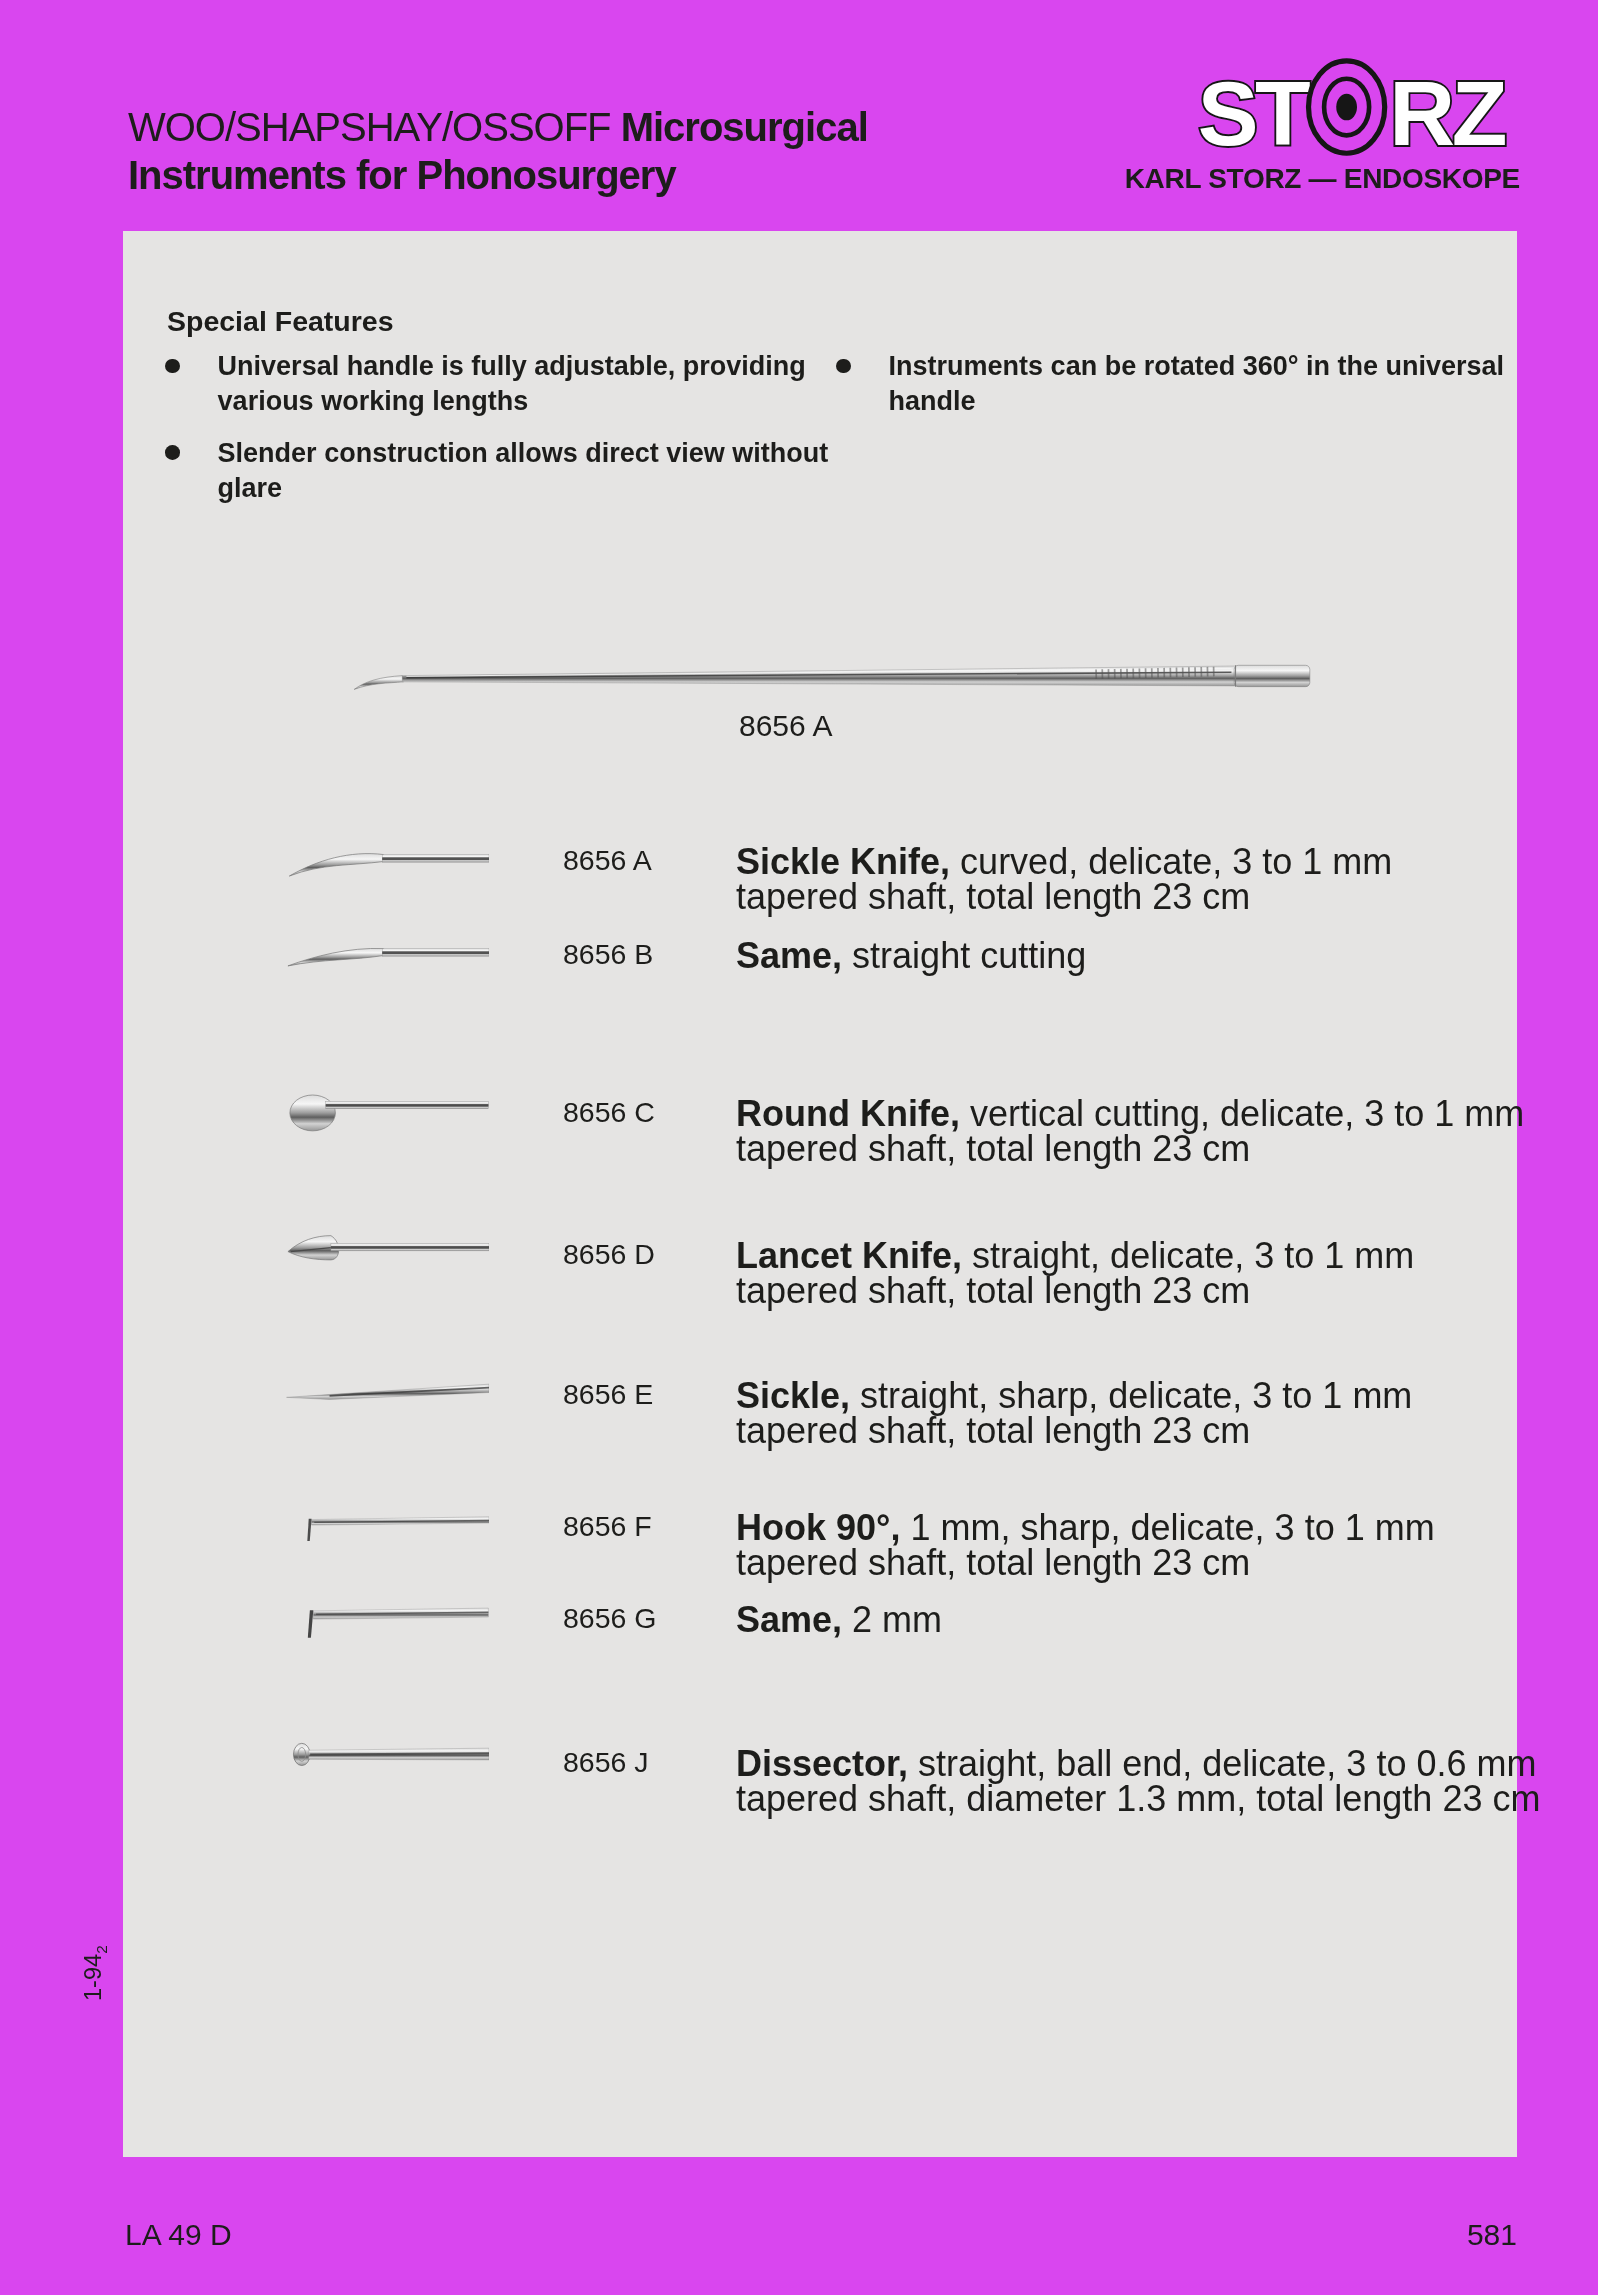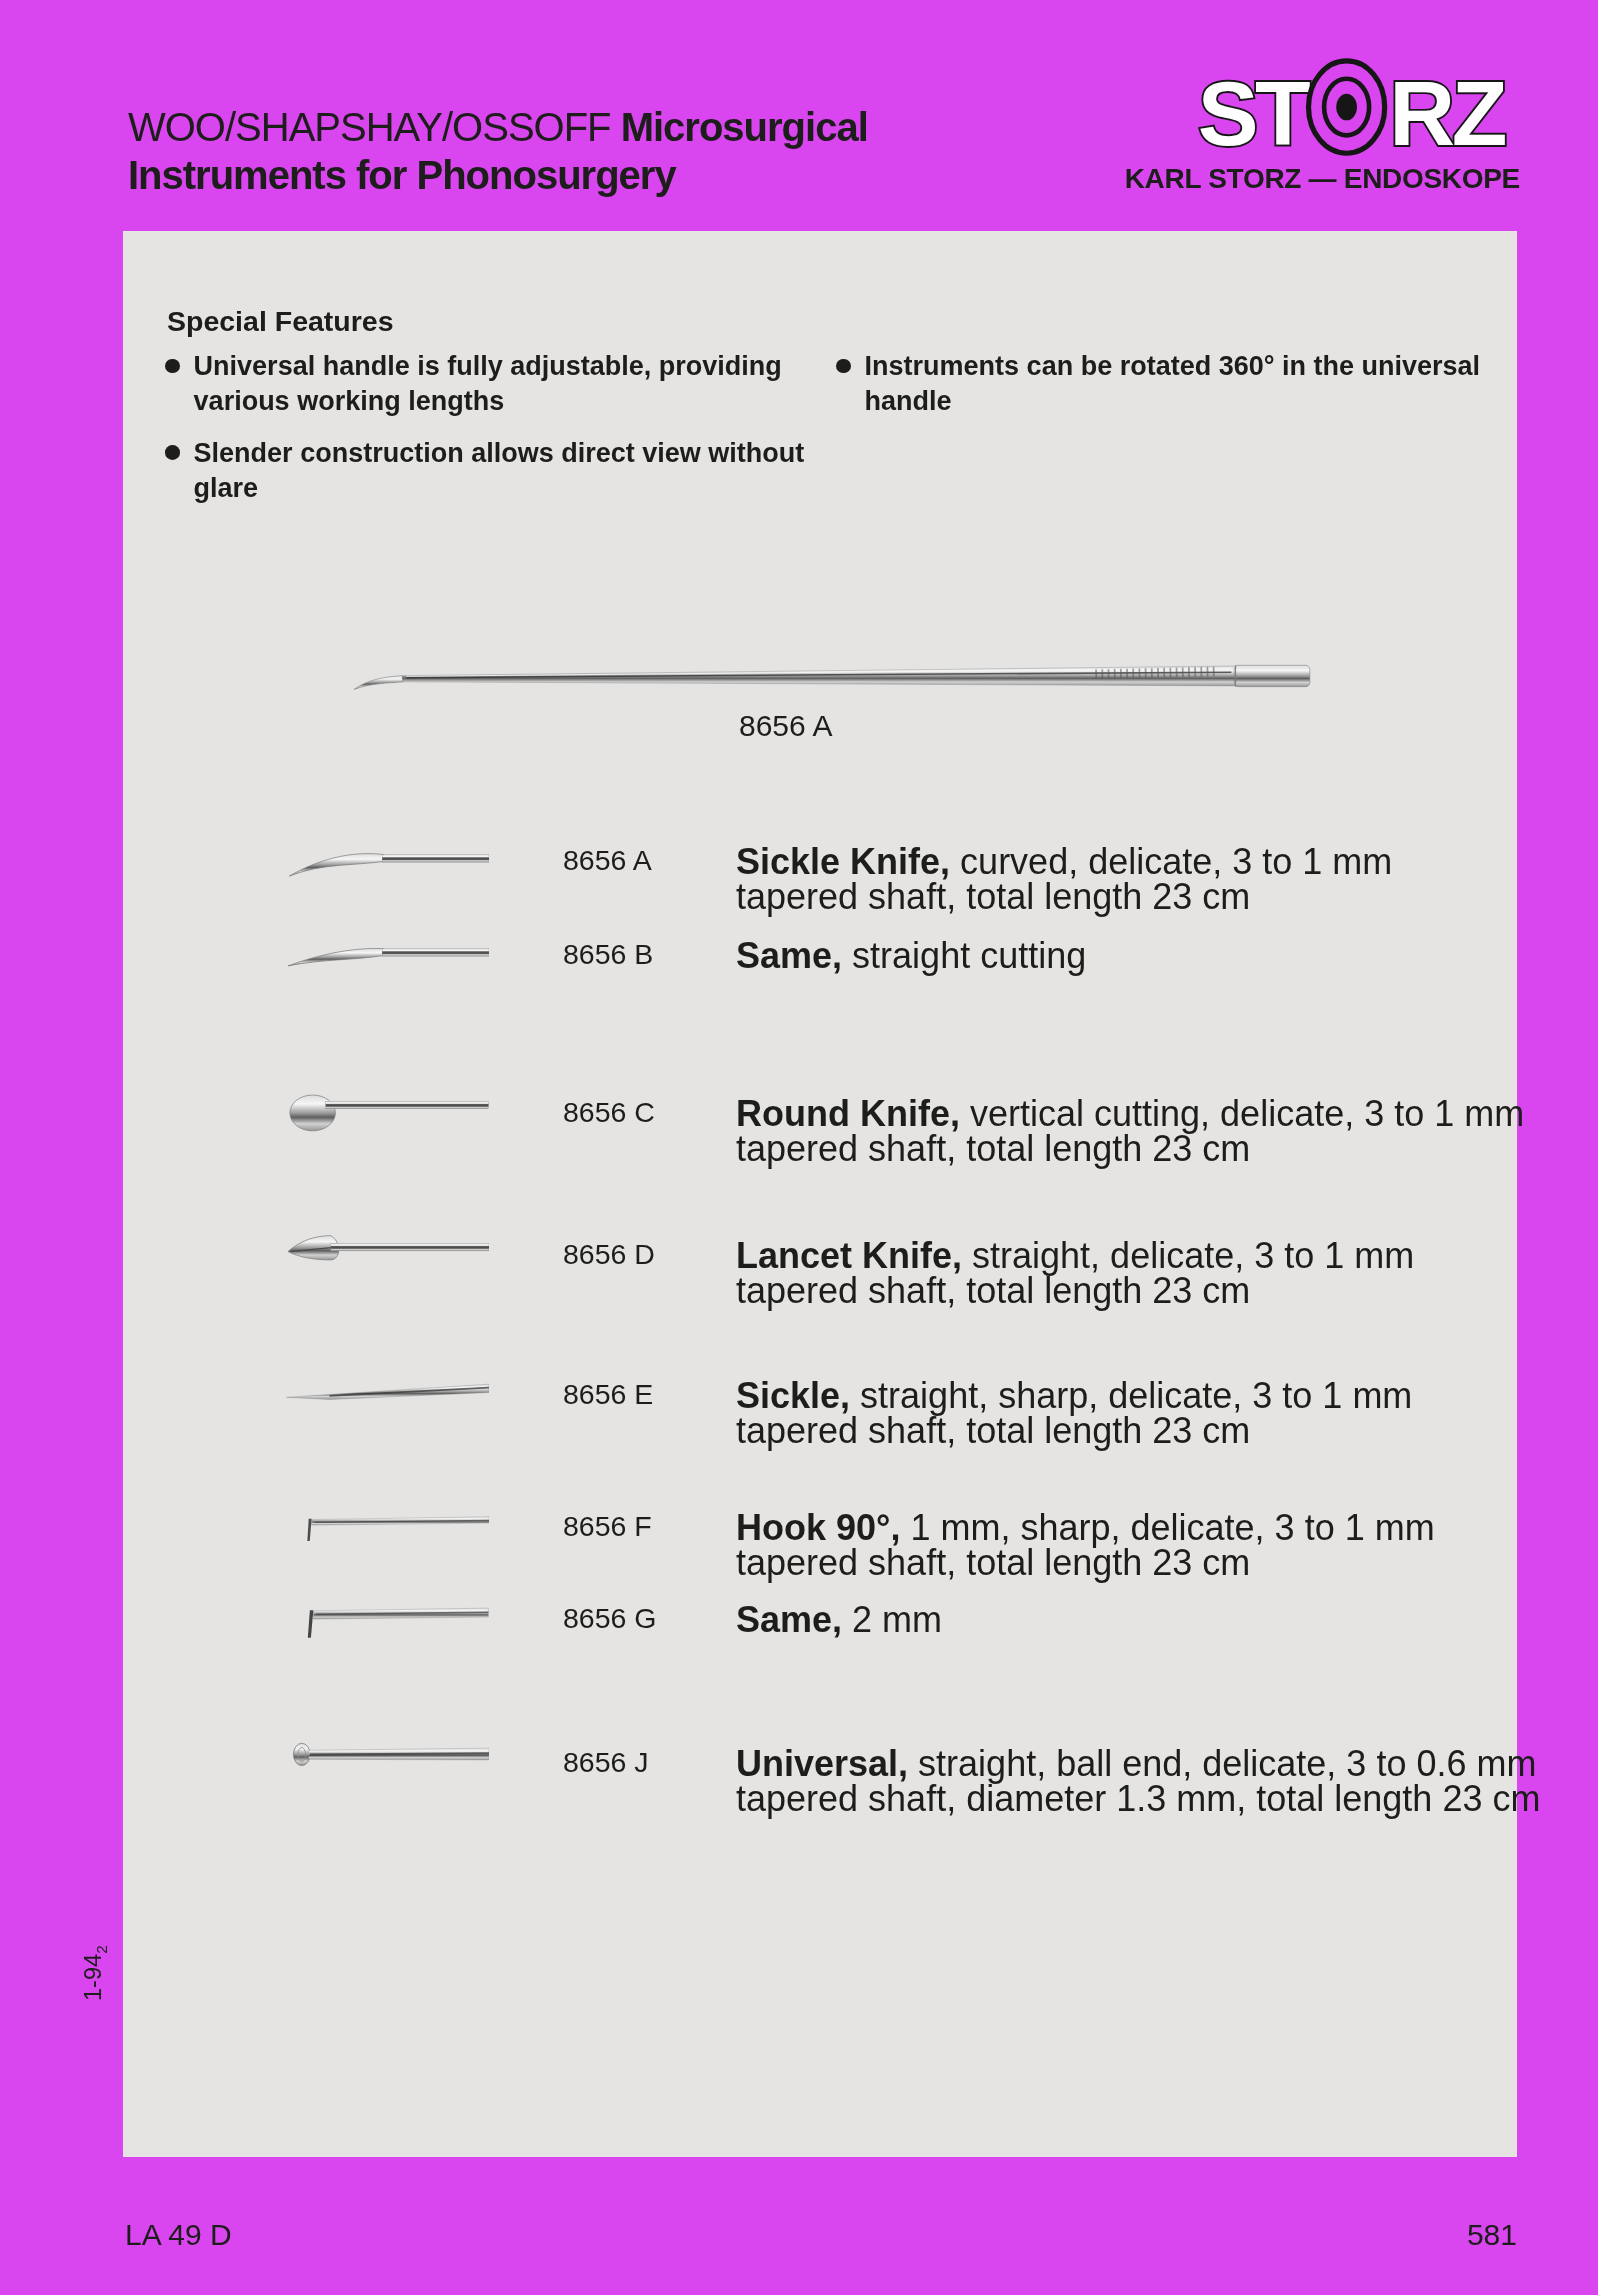--- a/index.html
+++ b/index.html
@@ -13,21 +13,21 @@
   .title .bold{font-weight:700;}
   .logo{position:absolute;right:79px;top:58px;display:flex;flex-direction:column;align-items:flex-end;}
   .logo-tagline{font-weight:700;font-size:28px;letter-spacing:-0.3px;margin-top:4.2px;white-space:nowrap;text-align:center;}
   
   .panel{position:absolute;left:123px;top:231px;width:1394px;height:1926px;background:#e5e4e3;}
   
   .feat-head{position:absolute;left:167px;top:305px;font-size:28.5px;font-weight:700;}
   .bullets{position:absolute;display:flex;flex-direction:column;}
   .bullets.left{left:165px;top:349px;}
   .bullets.right{left:836px;top:349px;}
-  .bullet-item{display:flex;margin-bottom:16.7px;}
+  .bullet-item{display:flex;margin-bottom:16.7px;gap:24px;}
   .dot{flex:0 0 auto;width:14.6px;height:14.6px;border-radius:50%;background:#1d1d1b;margin:9.7px 14px 0 0;}
   .bullet-text{font-size:27px;font-weight:700;line-height:35px;}
   .bullet-text div{white-space:nowrap;}
   
   .hero{position:absolute;left:343px;top:655px;}
   .hero-caption{position:absolute;left:739px;top:709px;font-size:30px;}
   
   .thumb{position:absolute;left:281px;}
   .code{position:absolute;left:563px;font-size:28.5px;white-space:nowrap;}
   .desc{position:absolute;left:736px;font-size:36px;line-height:35px;}
@@ -197,21 +197,21 @@
   </div>
 
   <svg class="thumb" style="top:1732px" width="208" height="49" viewBox="0 0 300 70">
     <ellipse cx="30" cy="32" rx="12" ry="16" fill="url(#metal)" stroke="#6a6a6a" stroke-width="1"></ellipse>
     <ellipse cx="30" cy="32" rx="5.5" ry="10" fill="none" stroke="#8d8d8d" stroke-width="1.2"></ellipse>
     <polygon points="40,26 300,23 300,40 40,39" fill="url(#metal)" stroke="#8a8a8a" stroke-width="0.5"></polygon>
     <path d="M42,32 L300,30.5" stroke="#333333" stroke-width="3" opacity="0.7"></path>
   </svg>
   <div class="code" style="top:1746px">8656 J</div>
   <div class="desc" style="top:1746px">
-    <div><span class="nm">Universal,</span> <span>straight, ball end, delicate, 3 to 0.6 mm</span></div>
+    <div><span class="nm">Dissector,</span> <span>straight, ball end, delicate, 3 to 0.6 mm</span></div>
     <div>tapered shaft, diameter 1.3 mm, total length 23 cm</div>
   </div>
 
   <div class="side-code"><span>1-94</span><sub>2</sub></div>
   <div class="footer-left">LA 49 D</div>
   <div class="footer-right">581</div>
 
 </div>
 
 

